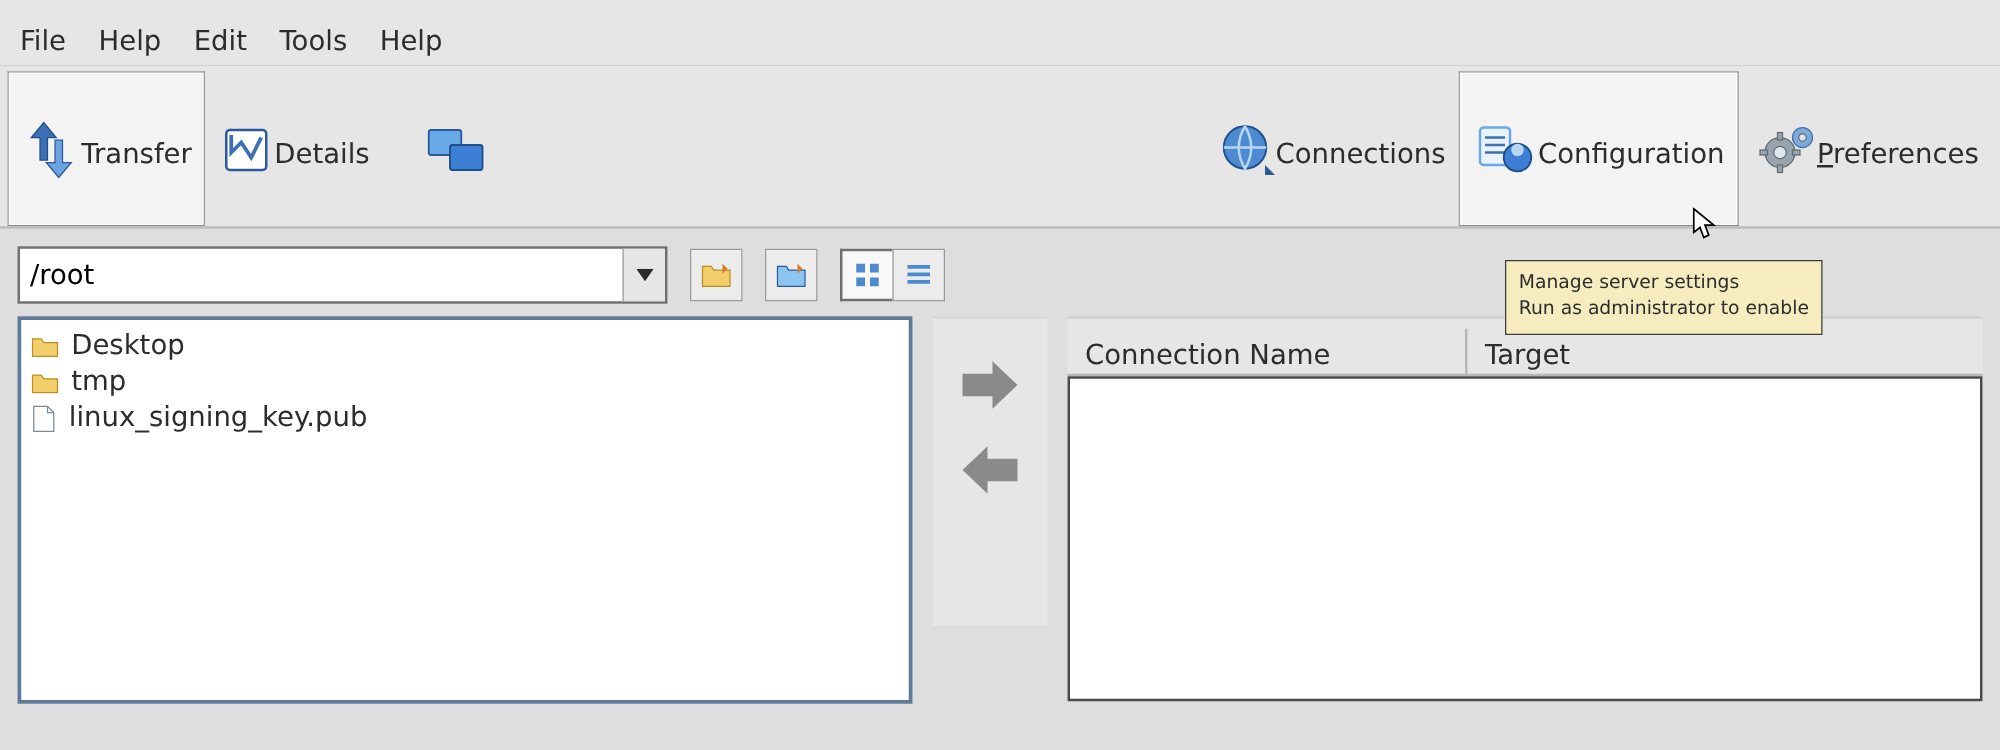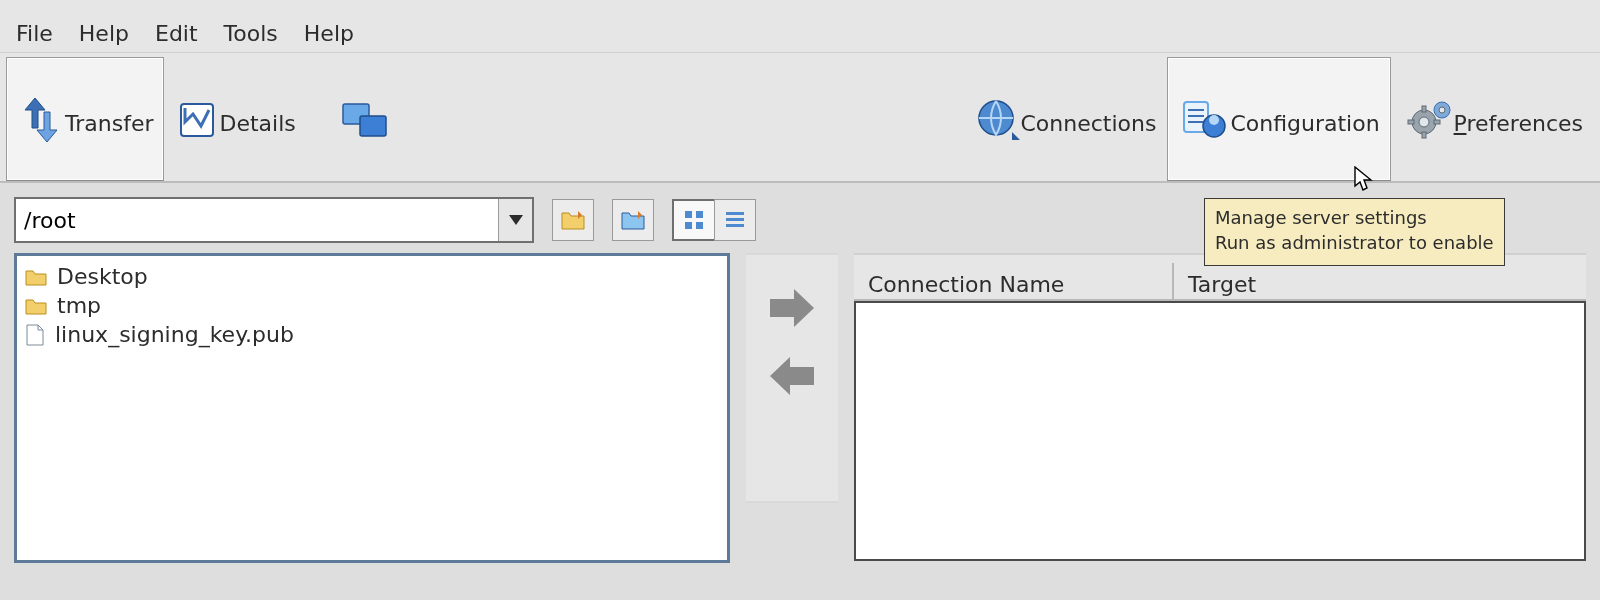--- a/index.html
+++ b/index.html
@@ -173,25 +173,25 @@
     background:#ffffff;
     border: 2px solid #4a4a4a;
     border-top: 2px solid #4a4a4a;
     height: 260px;
   }
 
   
   .tooltip {
     position:absolute;
     left: 1204px;
-    top: 198px;
+    top: 208px;
     background: #f6ecbf;
     border: 1px solid #3a3a3a;
     padding: 6px 10px 10px 10px;
-    font-size: 18px;
+    font-size: 15px;
     line-height: 1.4;
     max-width: 400px;
     z-index: 10;
   }
   .tooltip .line2 { margin-top: 0; white-space: nowrap; }
 
   
   .cursor {
     position:absolute;
     left: 1354px;

